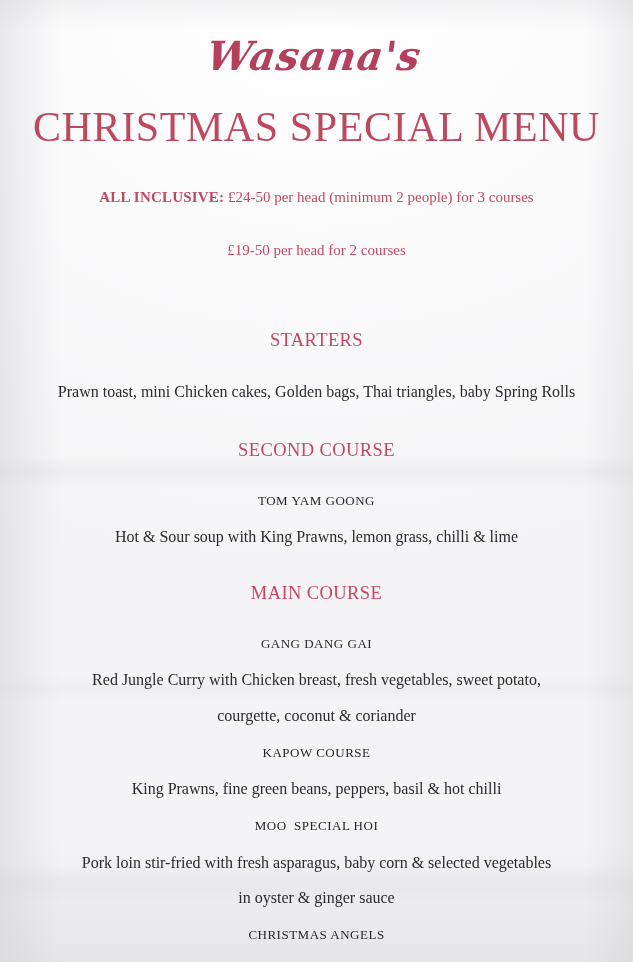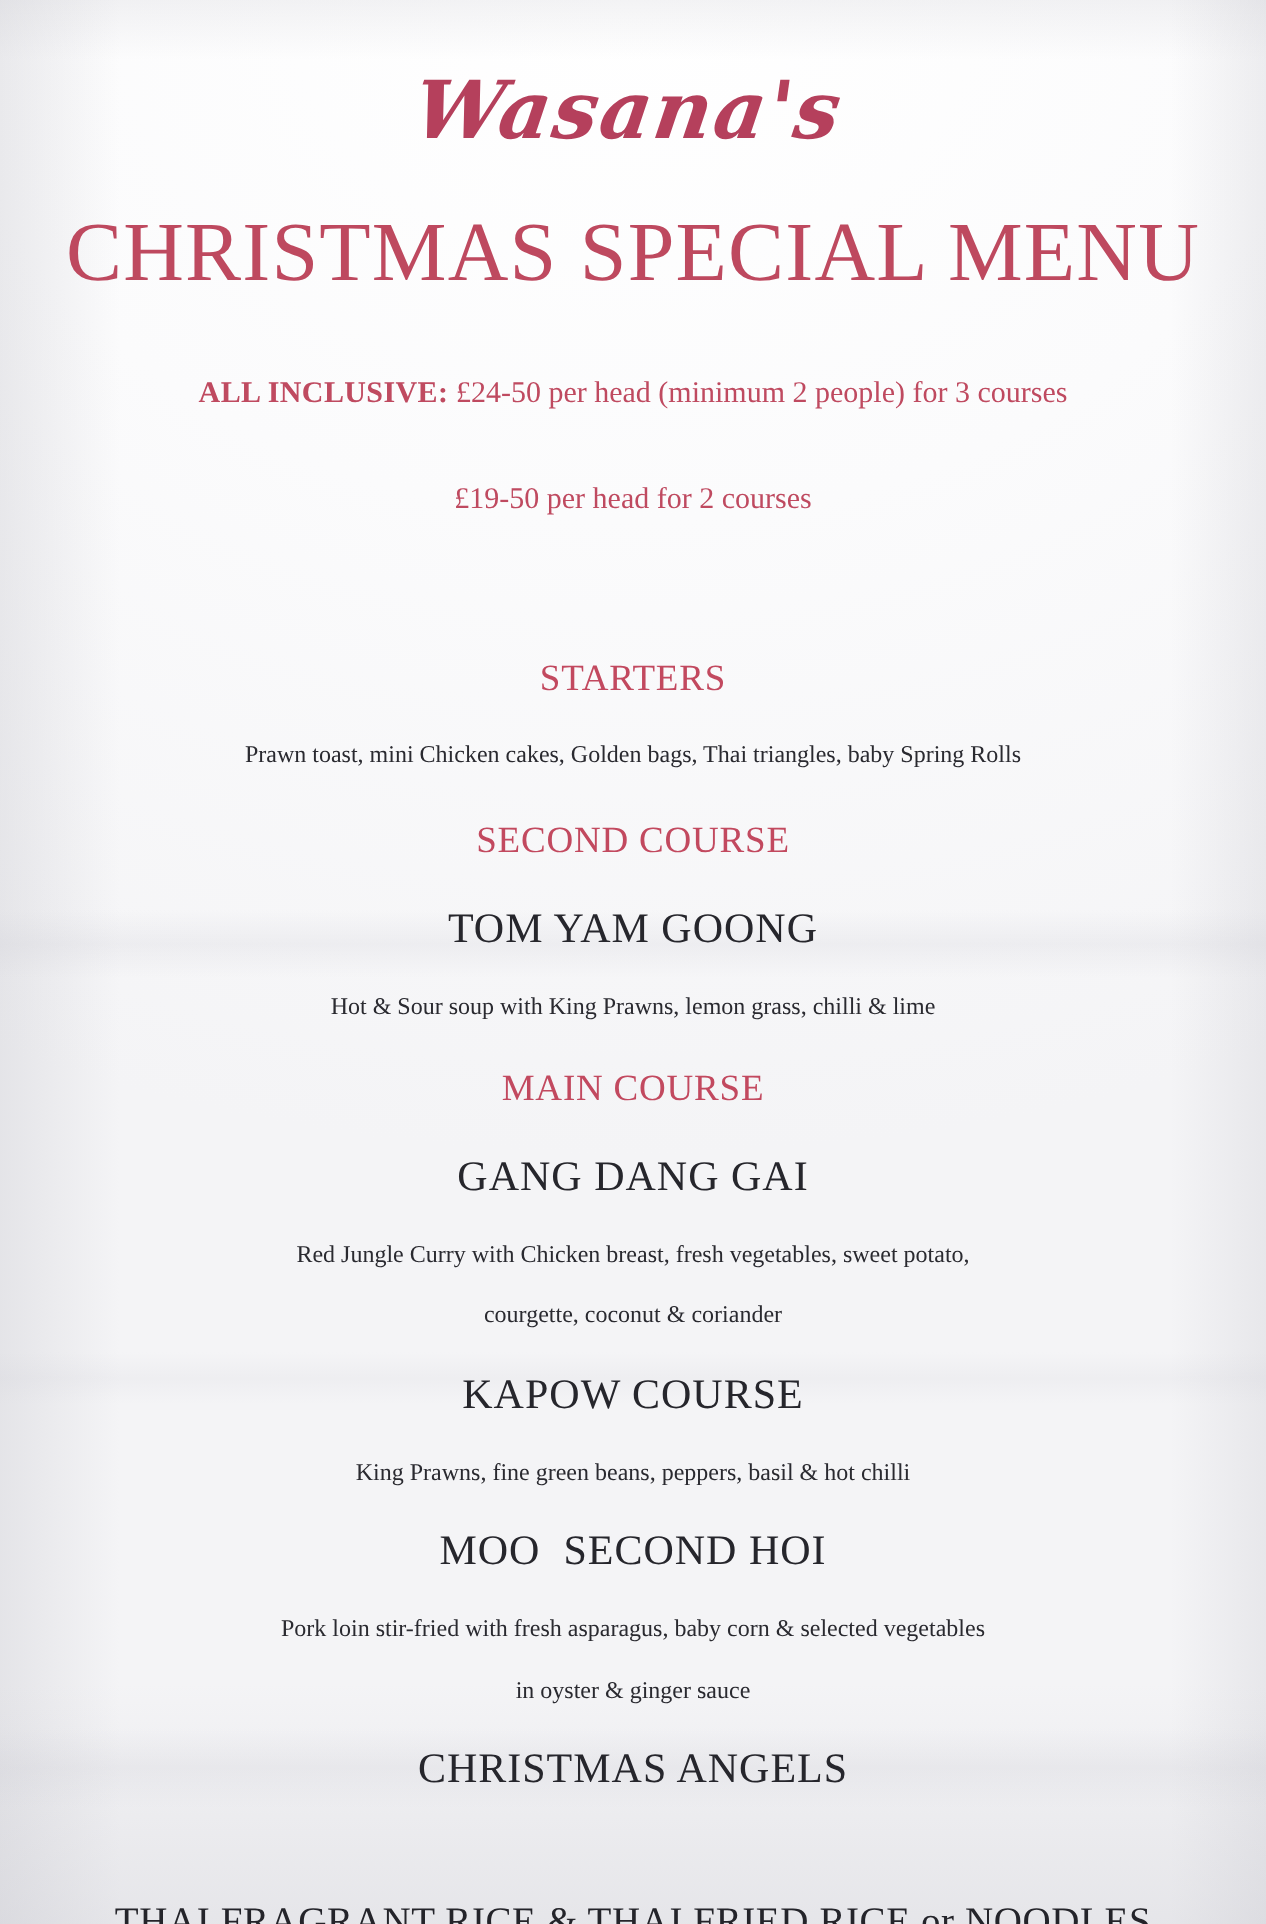--- a/index.html
+++ b/index.html
@@ -103,50 +103,50 @@
   }
   .price-line.first { padding-top: 22px; }
   .price-line.second { padding-top: 19px; }
   .price-label {
     font-weight: 700;
     letter-spacing: 0.2px;
   }
 
   
   .course-heading {
-    margin: 0;
+    margin: 12px;
     font-family: "Liberation Serif", serif;
     font-size: 18.5px;
     font-weight: 400;
     letter-spacing: 0.4px;
     color: #c2495f;
     line-height: 1.2;
   }
   .course-heading.starters { padding-top: 54px; }
   .course-heading.second-course { padding-top: 25px; }
   .course-heading.main-course { padding-top: 23px; }
 
   
   .dish-name {
     margin: 0;
     font-family: "Liberation Serif", serif;
-    font-size: 21px;
+    font-size: 13px;
     font-weight: 400;
     letter-spacing: 0.5px;
     color: #26262c;
     line-height: 1.2;
     padding-top: 20px;
     white-space: pre;
   }
 
   
   .dish-desc {
     margin: 0;
     font-family: "Liberation Serif", serif;
-    font-size: 12px;
+    font-size: 16px;
     font-weight: 400;
     color: #2a2a30;
     line-height: 1.2;
     padding-top: 19px;
   }
   .dish-desc.tight { padding-top: 16px; }
 
   
   .footer-line {
     margin: 0;
@@ -191,21 +191,21 @@
 
     <h2 class="course-heading main-course">MAIN COURSE</h2>
 
     <p class="dish-name">GANG DANG GAI</p>
     <p class="dish-desc">Red Jungle Curry with Chicken breast, fresh vegetables, sweet potato,</p>
     <p class="dish-desc tight">courgette, coconut &amp; coriander</p>
 
     <p class="dish-name">KAPOW COURSE</p>
     <p class="dish-desc">King Prawns, fine green beans, peppers, basil &amp; hot chilli</p>
 
-    <p class="dish-name">MOO  SECOND HOI</p>
+    <p class="dish-name">MOO  SPECIAL HOI</p>
     <p class="dish-desc">Pork loin stir-fried with fresh asparagus, baby corn &amp; selected vegetables</p>
     <p class="dish-desc tight">in oyster &amp; ginger sauce</p>
 
     <p class="dish-name">CHRISTMAS ANGELS</p>
 
     <p class="footer-line">THAI FRAGRANT RICE &amp; THAI FRIED RICE or NOODLES</p>
 
   </div>
 </div>
 

